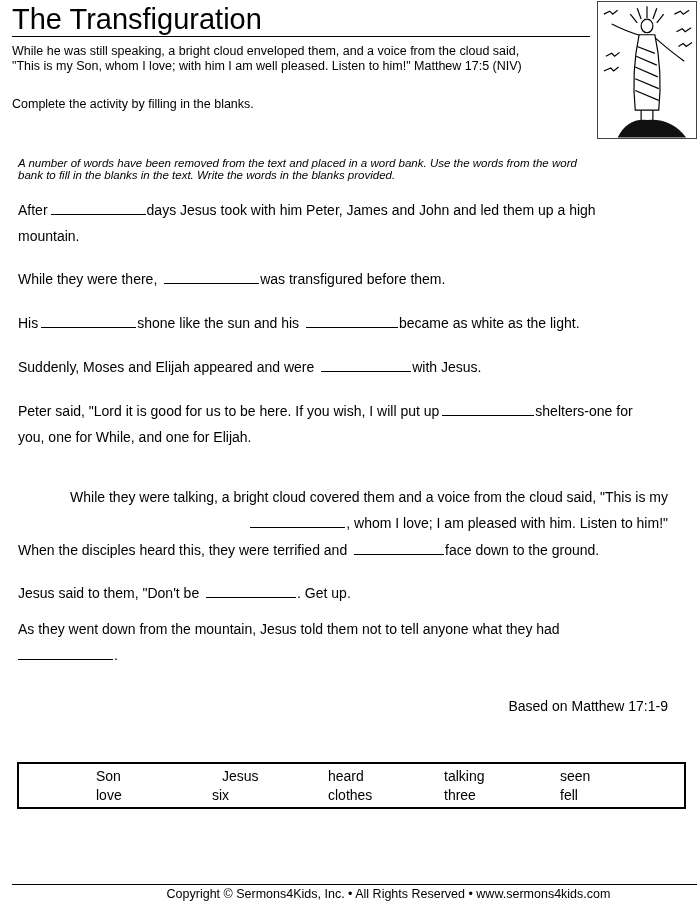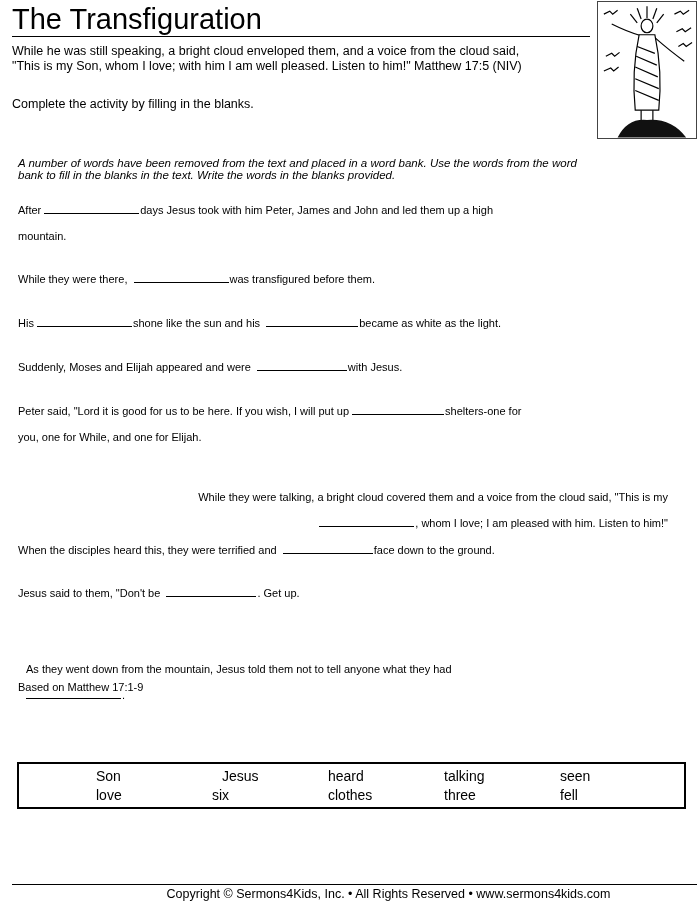--- a/index.html
+++ b/index.html
@@ -6,21 +6,21 @@
   body { width: 699px; height: 905px; position: relative; overflow: hidden;
          font-family: "Liberation Sans", sans-serif; color: #000; }
   .abs { position: absolute; }
   .title { left: 12px; top: 2px; font-size: 29px; line-height: 34px; white-space: nowrap; }
   .title-rule { left: 12px; top: 36px; width: 578px; height: 0; border-top: 1.5px solid #000; }
   .verse { left: 12px; top: 44px; width: 590px; font-size: 12.5px; line-height: 15px; }
   .instr-top { left: 12px; top: 97px; font-size: 12.5px; line-height: 15px; }
   .picture { left: 597px; top: 1px; width: 100px; height: 138px; border: 1px solid #444; box-sizing: border-box; background: #fff; }
   .picture svg { width: 100%; height: 100%; display: block; }
   .instr-italic { left: 18px; top: 157px; width: 640px; font-size: 11.5px; line-height: 12px; font-style: italic; }
-  .q { left: 18px; width: 650px; font-size: 11px; line-height: 26px; }
+  .q { left: 18px; width: 650px; font-size: 14px; line-height: 26px; }
   .blank { display: inline-block; border-bottom: 1px solid #000; height: 14px; vertical-align: baseline; margin: 0 1px 0 3px; }
   .b95 { width: 95px; } .b92 { width: 92px; } .b90 { width: 90px; }
   .wordbank { left: 17px; top: 762px; width: 669px; height: 47px; border: 2px solid #000; border-right-width: 2px; box-sizing: border-box; }
   .wb-row { position: absolute; left: 0; font-size: 14px; line-height: 17px; }
   .wb-cell { position: absolute; white-space: nowrap; }
   .footer-rule { left: 12px; top: 884px; width: 685px; border-top: 1.5px solid #000; }
   .footer { left: 0; top: 887px; width: 699px; text-align: center; font-size: 12.5px; line-height: 15px; margin-left: 39px; }
 </style>
 </head>
 <body>
@@ -99,26 +99,26 @@
 </div>
 
 <div class="abs q" style="top:537px;">
   <span>When the disciples heard this, they were terrified and</span> <span class="blank b90"></span><span>face down to the ground.</span>
 </div>
 
 <div class="abs q" style="top:580px;">
   <span>Jesus said to them, "Don't be</span> <span class="blank b90"></span><span>.  Get up.</span>
 </div>
 
-<div class="abs q" style="top:656px;margin-left:8px;">
+<div class="abs q" style="top:616px;">
   <span>As they went down from the mountain, Jesus told them not to tell anyone what they had</span><br>
   <span class="blank b95" style="margin-left:0"></span><span>.</span>
 </div>
 
-<div class="abs q" style="top:674px;">Based on Matthew 17:1-9</div>
+<div class="abs q" style="top:693px;text-align:right;">Based on Matthew 17:1-9</div>
 
 <div class="abs wordbank">
   <div class="wb-row" style="top:4px;">
     <span class="wb-cell" style="left:77px">Son</span>
     <span class="wb-cell" style="left:203px">Jesus</span>
     <span class="wb-cell" style="left:309px">heard</span>
     <span class="wb-cell" style="left:425px">talking</span>
     <span class="wb-cell" style="left:541px">seen</span>
   </div>
   <div class="wb-row" style="top:23px;">

